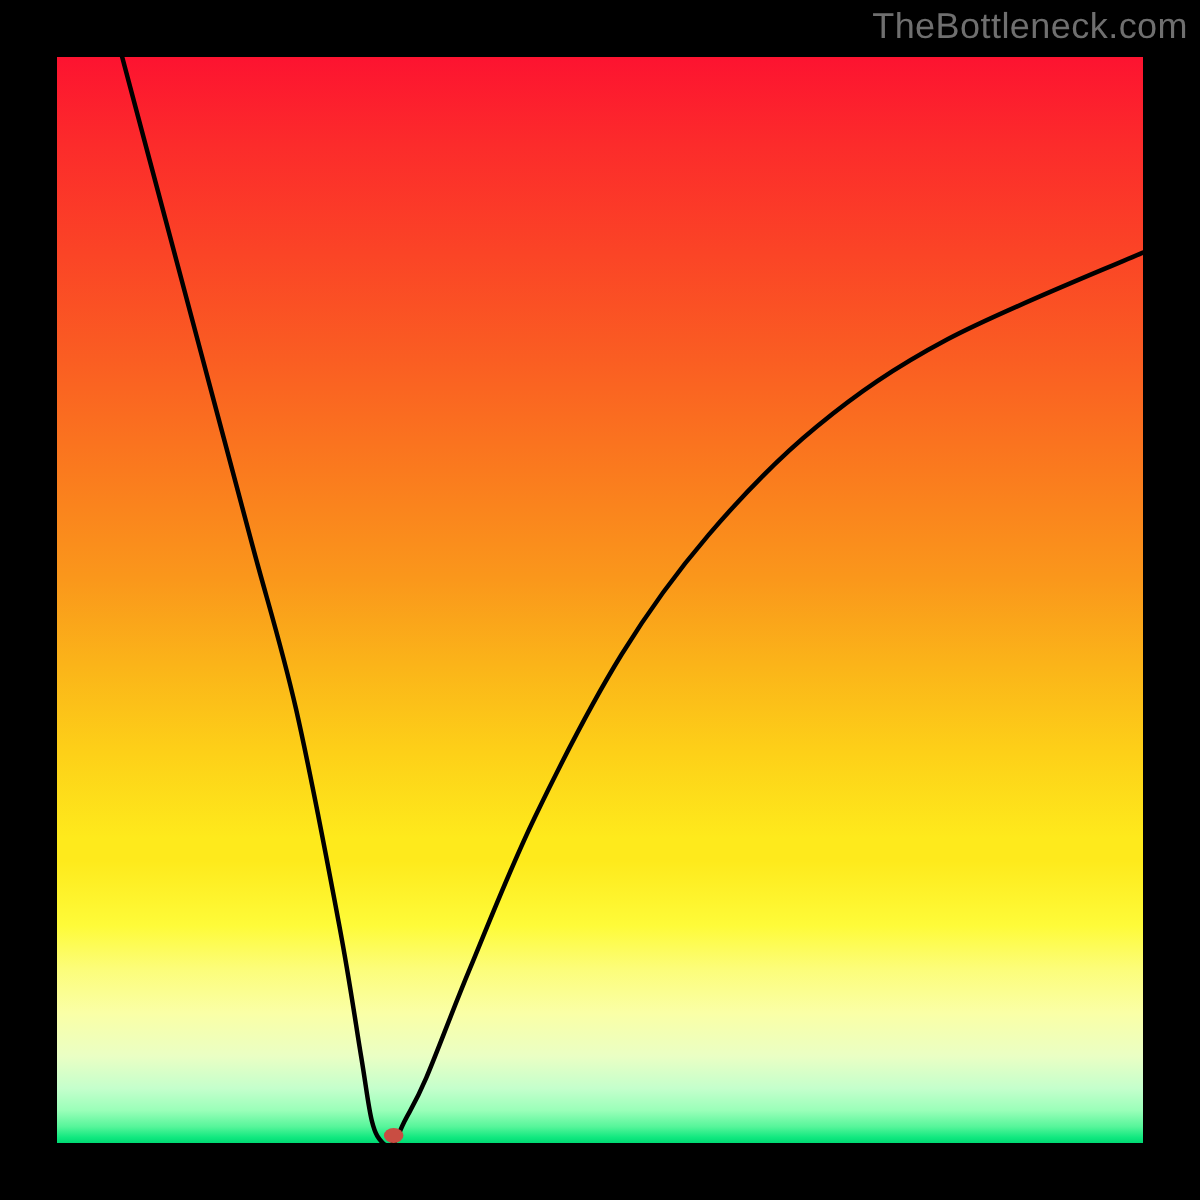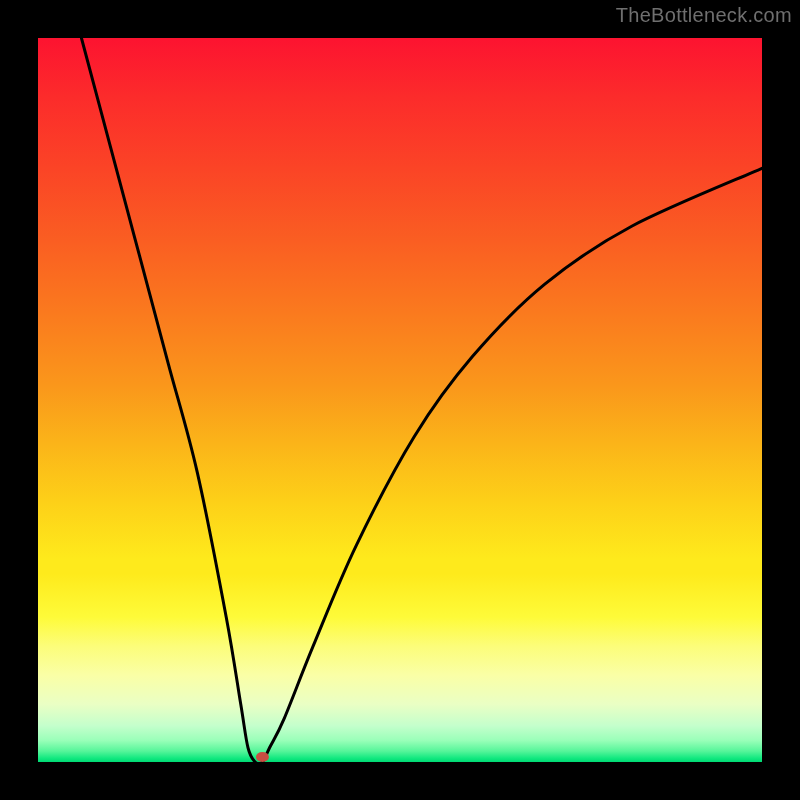--- a/index.html
+++ b/index.html
@@ -15,21 +15,21 @@
     position: relative;
     width: 800px;
     height: 800px;
     background: #000;
   }
   .watermark {
     position: absolute;
     top: 4px;
     right: 8px;
     color: #6f6f6f;
-    font-size: 20px;
+    font-size: 24px;
     font-weight: 500;
     letter-spacing: 0.3px;
     z-index: 5;
   }
   .plot-area {
     position: absolute;
     left: 38px;
     top: 38px;
     width: 724px;
     height: 724px;

